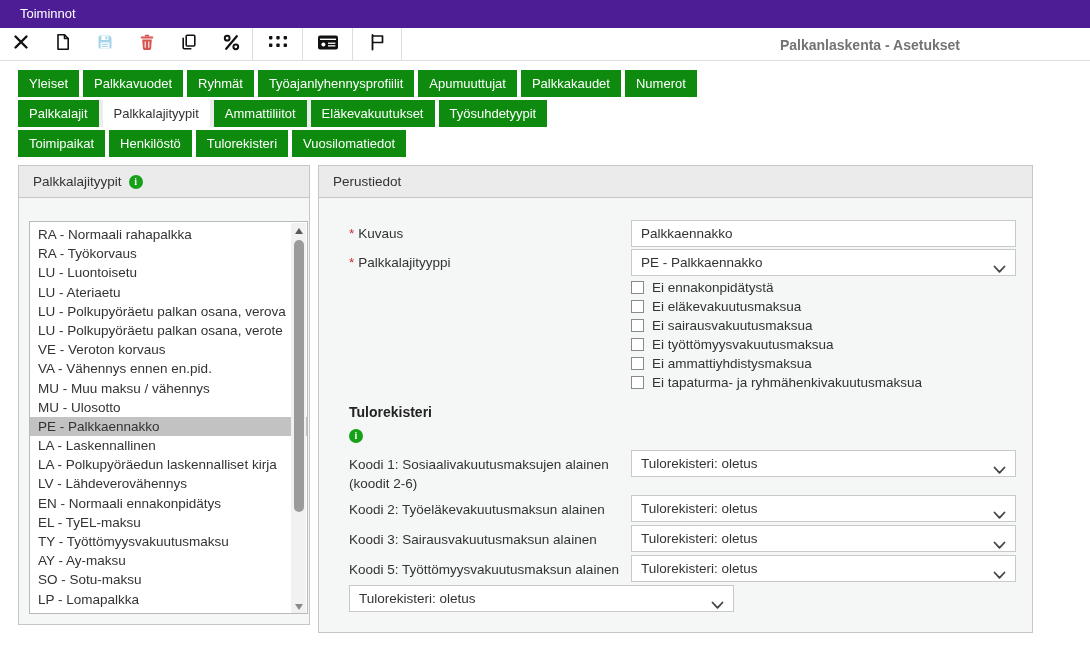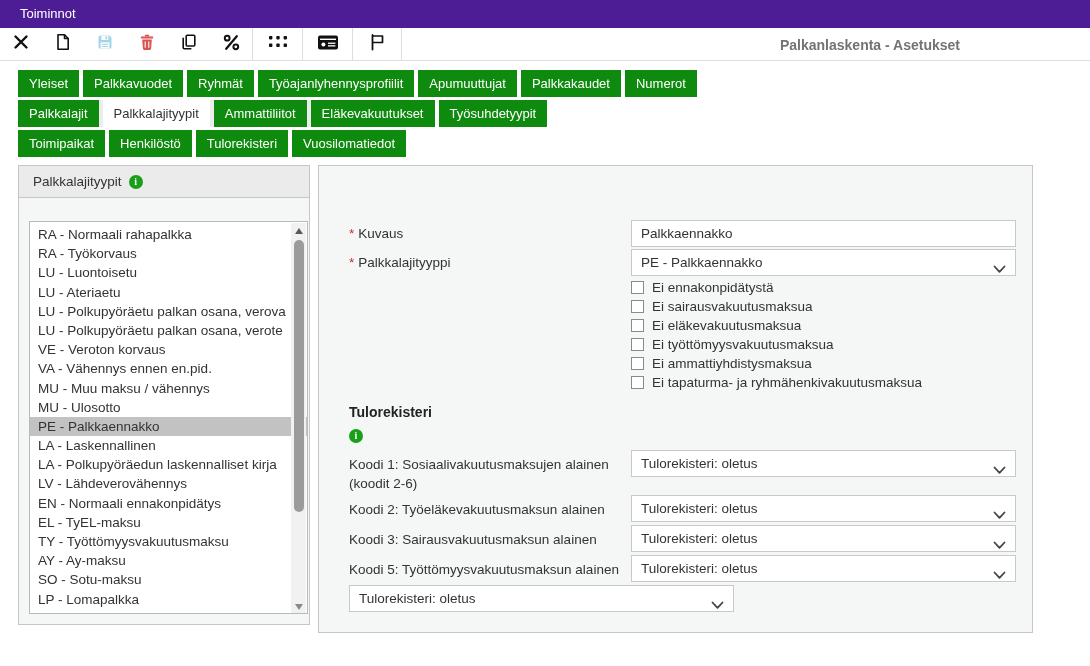--- a/index.html
+++ b/index.html
@@ -237,20 +237,23 @@
         </div>
       <div class="sb-thumb"></div>
       <div class="sb-down">
           <div class="tri-down"></div>
         </div>
     </div>
   </div>
 </div>
 
 <div class="panel" style="left:318px; top:165px; width:715px; height:468px;">
+  <div class="panel-header">
+    <span>Perustiedot</span>
+  </div>
 
   <div class="form-label" style="top:58px;">
     <span class="req">*</span><span>Kuvaus</span>
   </div>
   <input class="text-input" style="top: 54px;" value="Palkkaennakko">
 
   <div class="form-label" style="top:87px;">
     <span class="req">*</span><span>Palkkalajityyppi</span>
   </div>
   <div class="select" style="top:83px;">
@@ -263,25 +266,25 @@
   </div>
 
   <div class="cb-group">
 
   <div class="cb-row">
         <span class="cb-box"></span>
         <span>Ei ennakonpidätystä</span>
       </div>
       <div class="cb-row">
         <span class="cb-box"></span>
+        <span>Ei eläkevakuutusmaksua</span>
+      </div>
+      <div class="cb-row">
+        <span class="cb-box"></span>
         <span>Ei sairausvakuutusmaksua</span>
-      </div>
-      <div class="cb-row">
-        <span class="cb-box"></span>
-        <span>Ei eläkevakuutusmaksua</span>
       </div>
       <div class="cb-row">
         <span class="cb-box"></span>
         <span>Ei työttömyysvakuutusmaksua</span>
       </div>
       <div class="cb-row">
         <span class="cb-box"></span>
         <span>Ei ammattiyhdistysmaksua</span>
       </div>
       <div class="cb-row">

